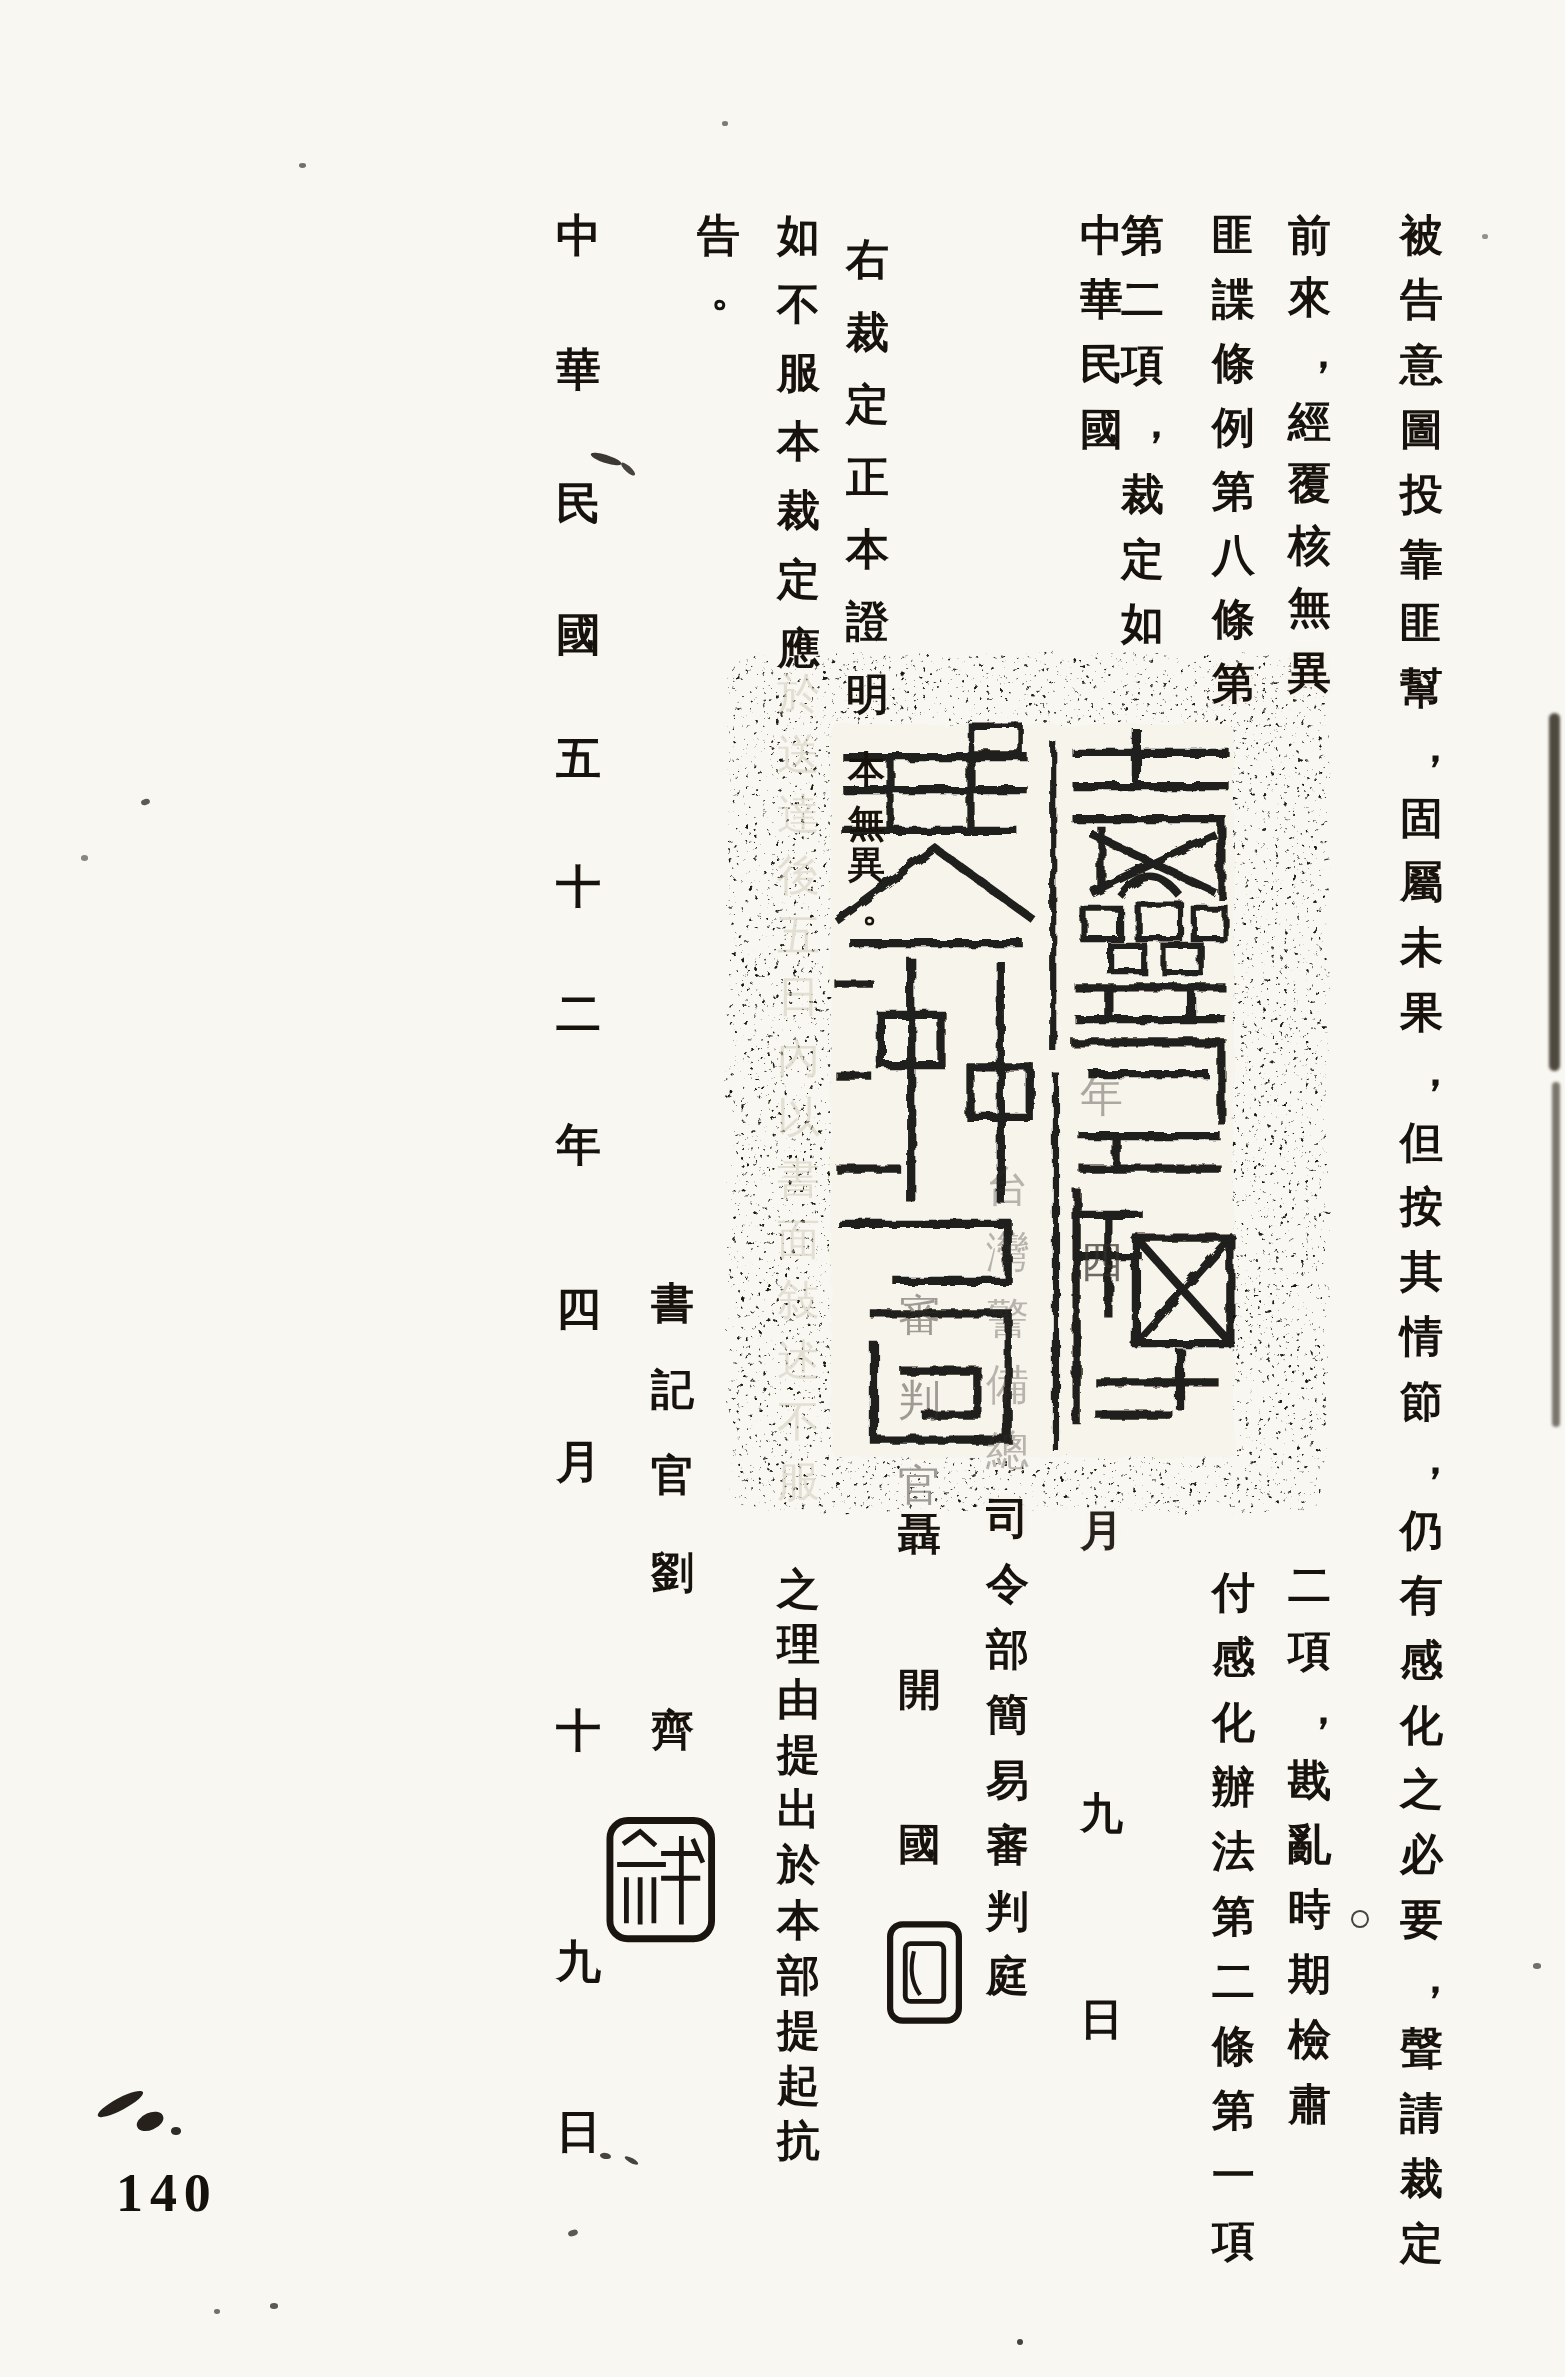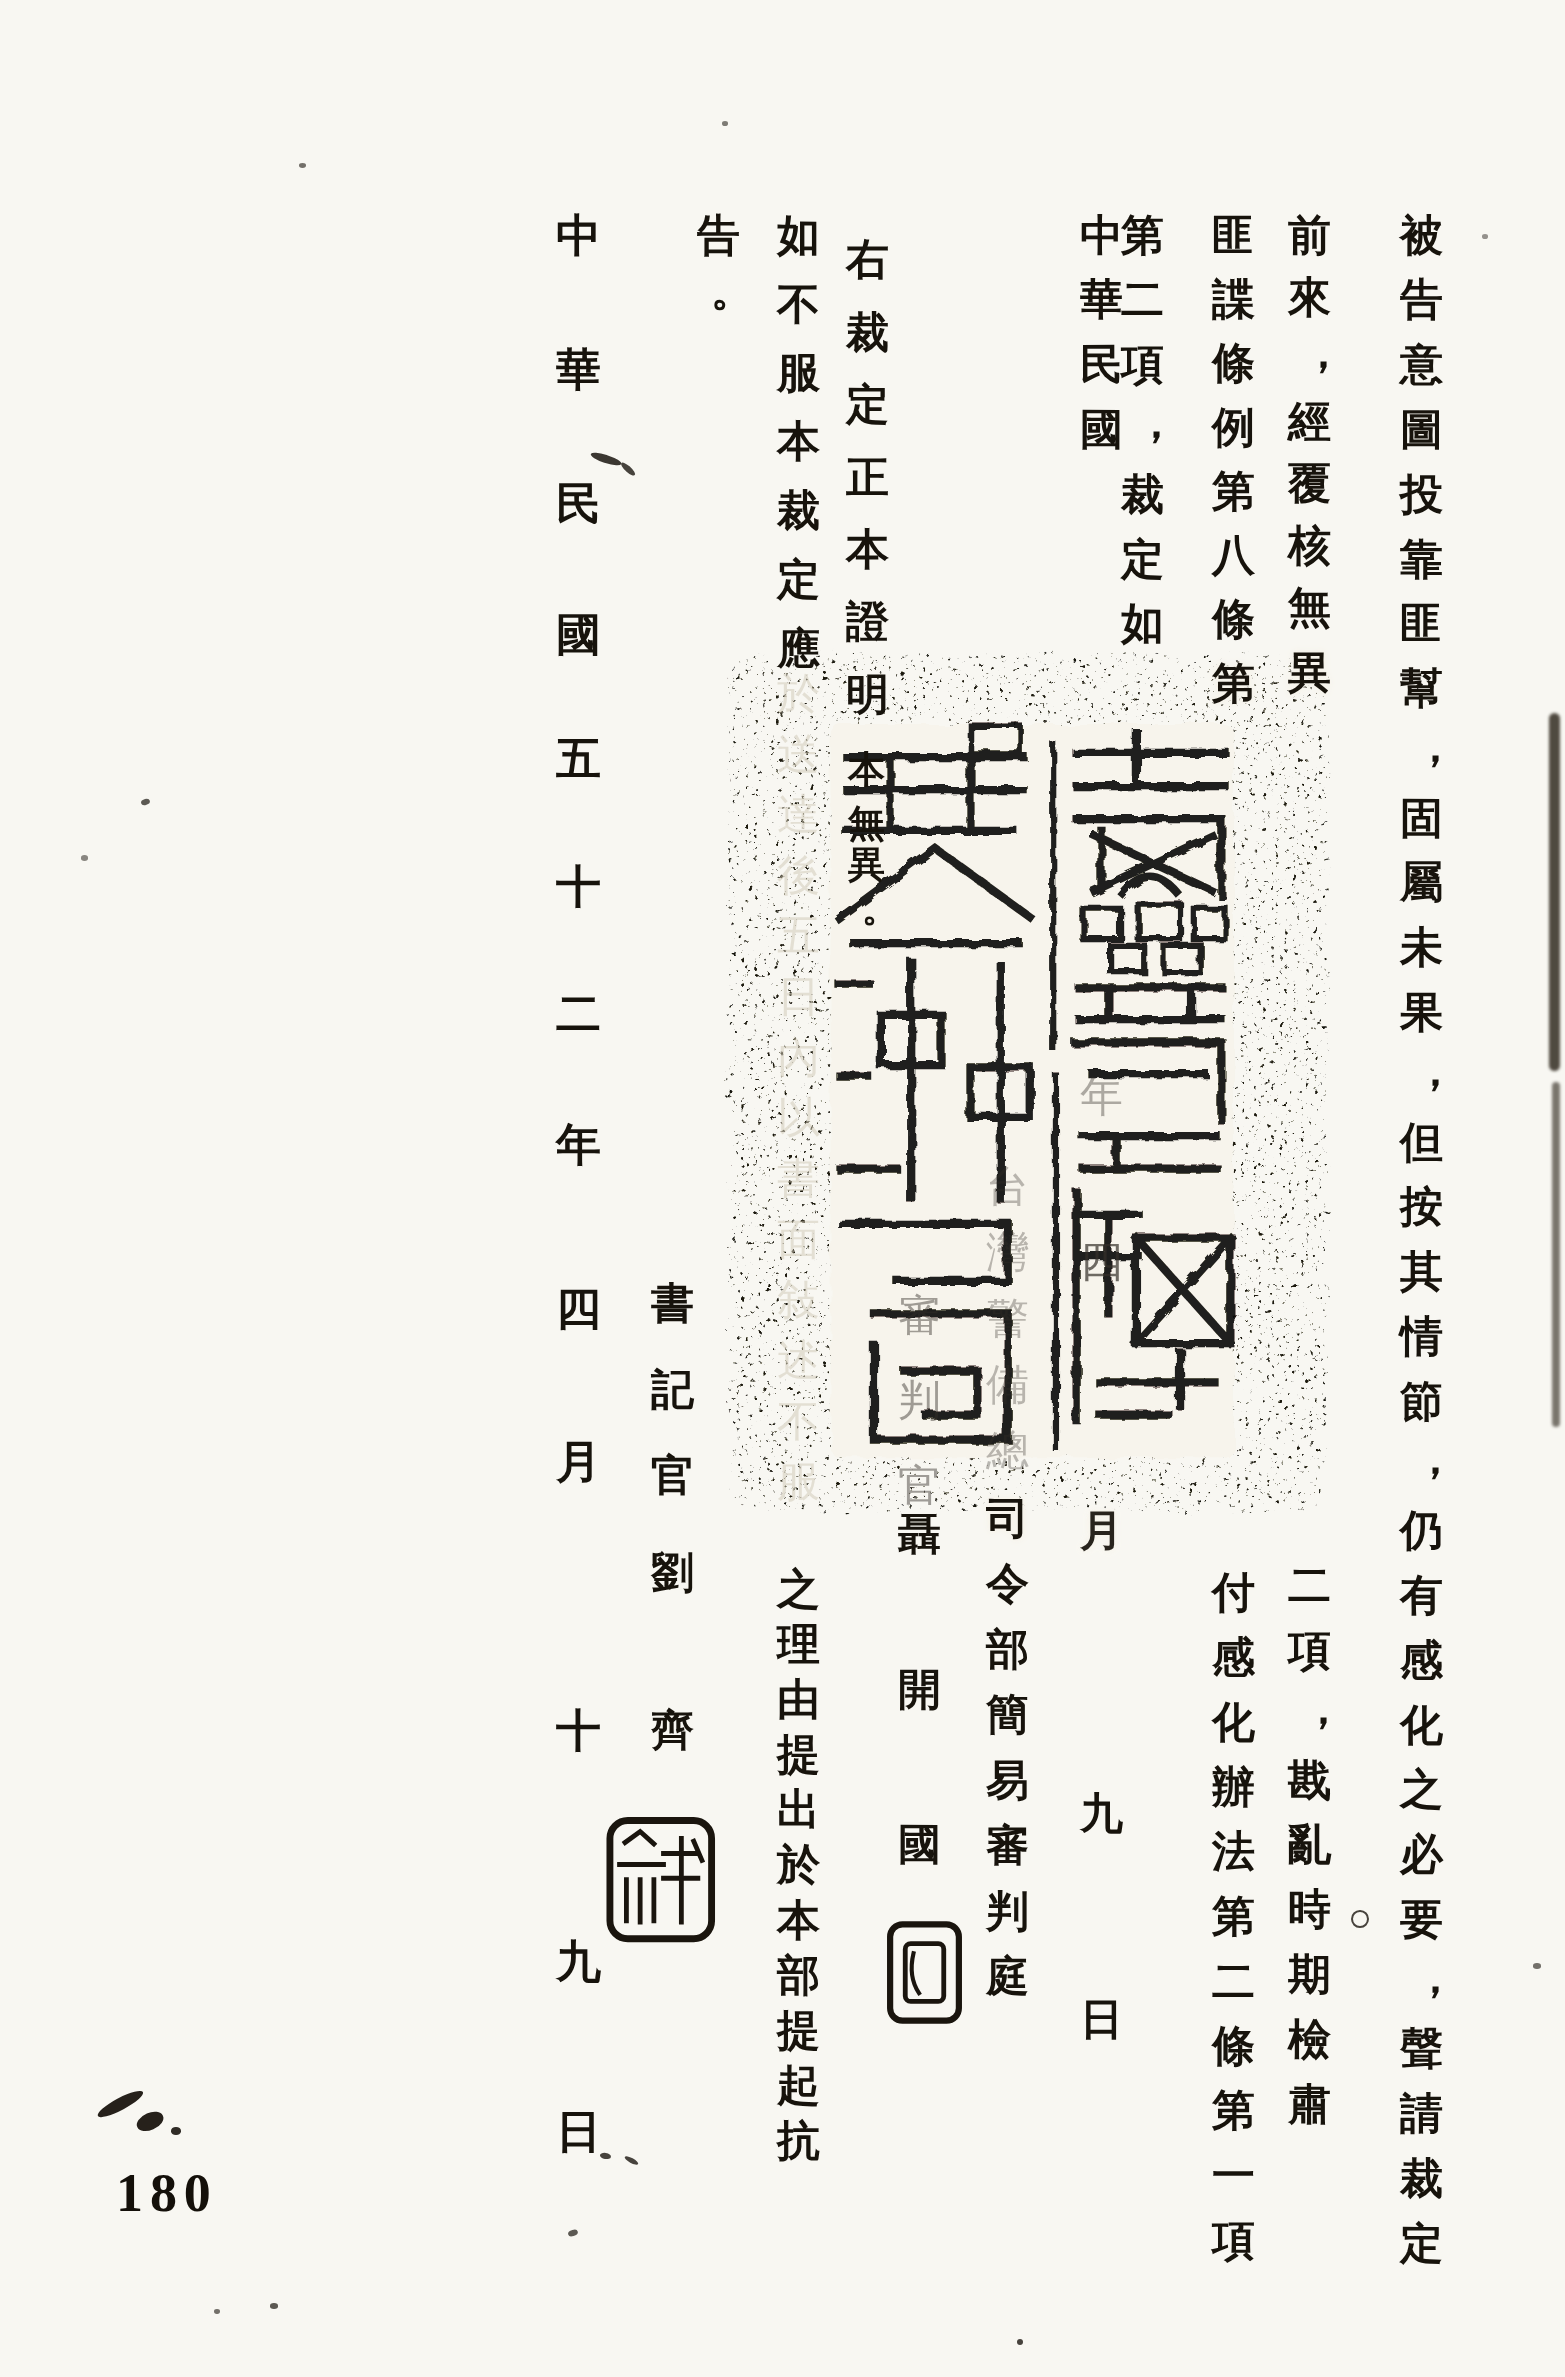--- a/index.html
+++ b/index.html
@@ -298,21 +298,21 @@
       </div>
       <div class="col">
         <span class="glyph" style="left: 651px; top: 1282px; font-size: 43px;">書</span>
         <span class="glyph" style="left: 651px; top: 1368px; font-size: 43px;">記</span>
         <span class="glyph" style="left: 651px; top: 1454px; font-size: 43px;">官</span>
         <span class="glyph" style="left: 651px; top: 1551px; font-size: 43px;">劉</span>
         <span class="glyph" style="left: 651px; top: 1709px; font-size: 43px;">齊</span>
       </div>
     </div>
 
-  <div id="page-number">180</div>
+  <div id="page-number">140</div>
 
   <div id="marks">
       <div class="speck" style="left: 95px; top: 2098px; width: 51px; height: 12.4px; opacity: 0.95; transform: rotate(-28deg);"></div>
       <div class="speck" style="left: 136px; top: 2113px; width: 27.6px; height: 16.5px; opacity: 0.95; transform: rotate(-24deg);"></div>
       <div class="speck" style="left: 171px; top: 2127px; width: 9.6px; height: 7.6px; opacity: 0.9; transform: rotate(0deg);"></div>
       <div class="speck hollow" style="left: 1351px; top: 1910px; width: 13.8px; height: 13.8px; opacity: 0.8; transform: rotate(0deg);"></div>
       <div class="speck" style="left: 590px; top: 455px; width: 32px; height: 8.3px; opacity: 0.85; transform: rotate(18deg);"></div>
       <div class="speck" style="left: 619px; top: 466px; width: 18px; height: 6.2px; opacity: 0.8; transform: rotate(42deg);"></div>
       <div class="speck" style="left: 600px; top: 2153px; width: 11px; height: 5.5px; opacity: 0.8; transform: rotate(10deg);"></div>
       <div class="speck" style="left: 624px; top: 2158px; width: 15px; height: 4.8px; opacity: 0.8; transform: rotate(28deg);"></div>

